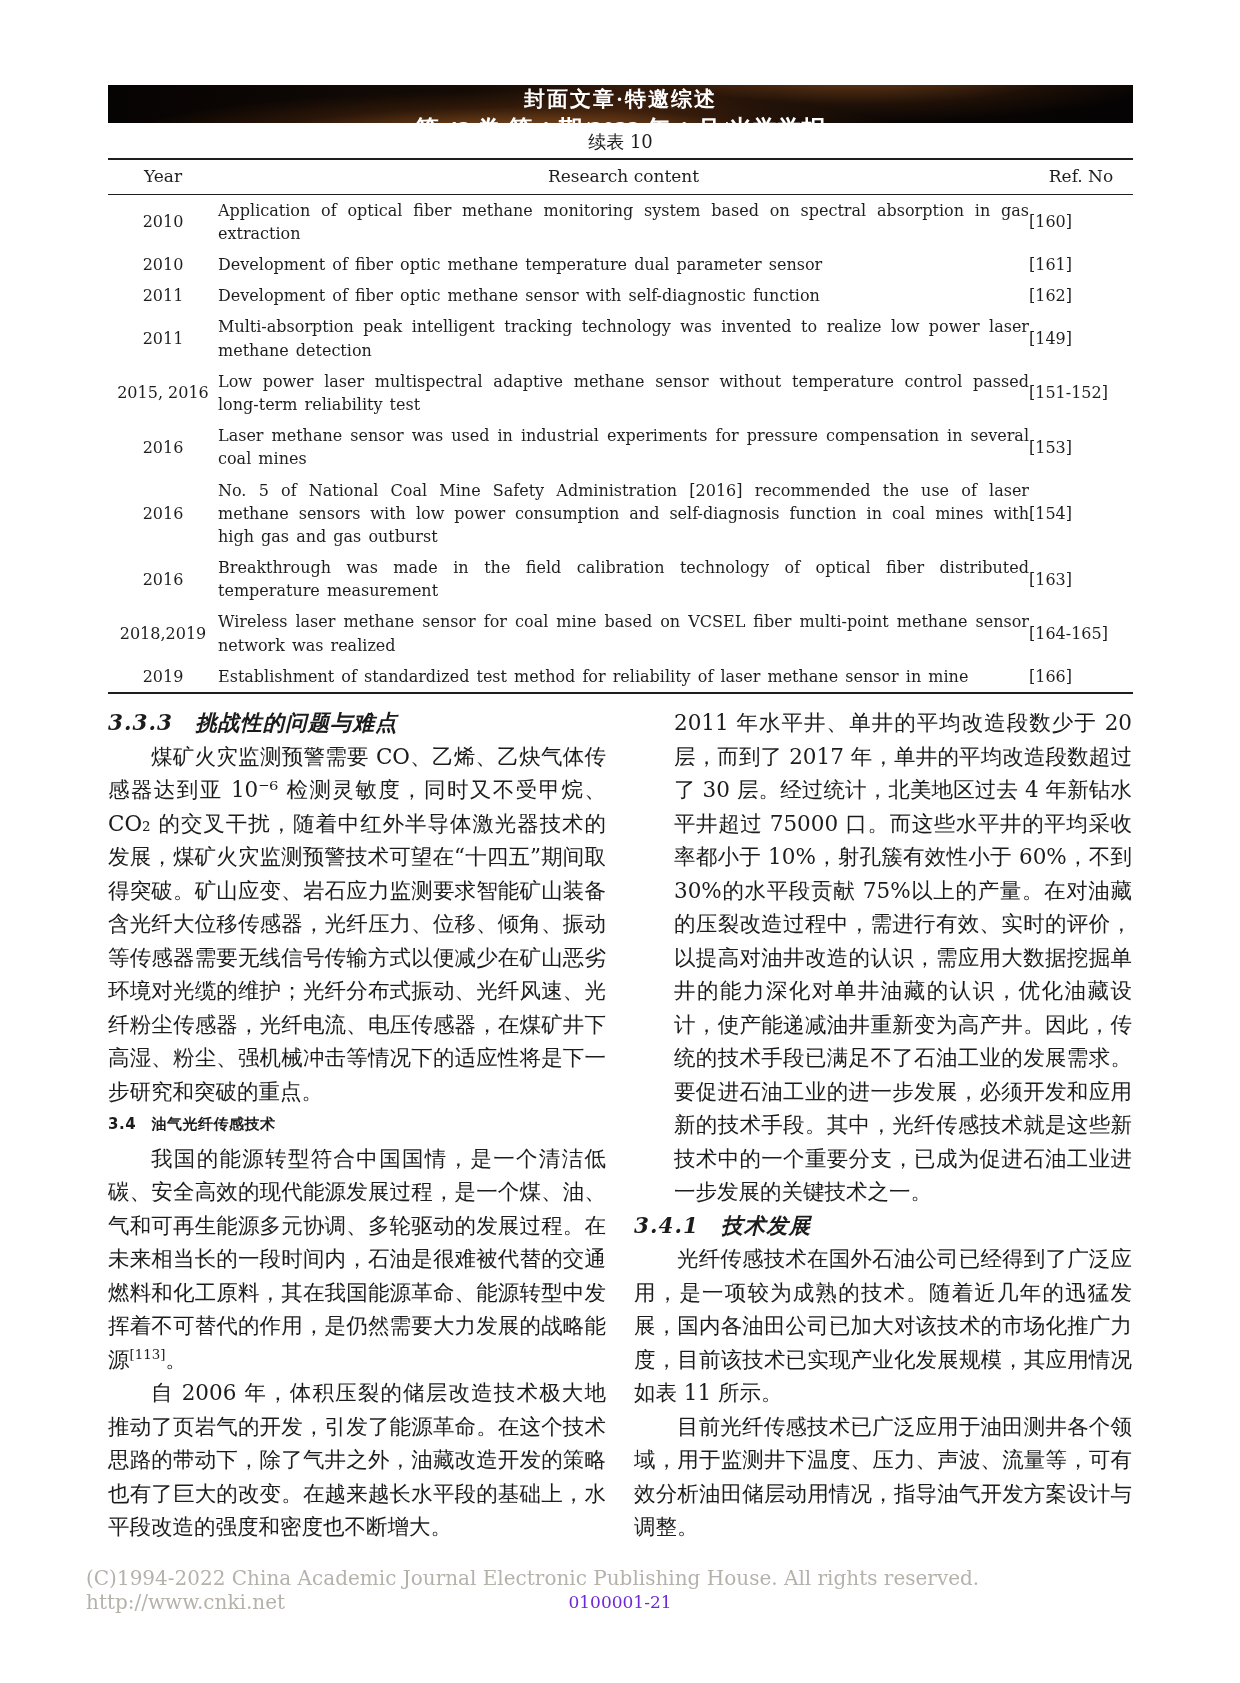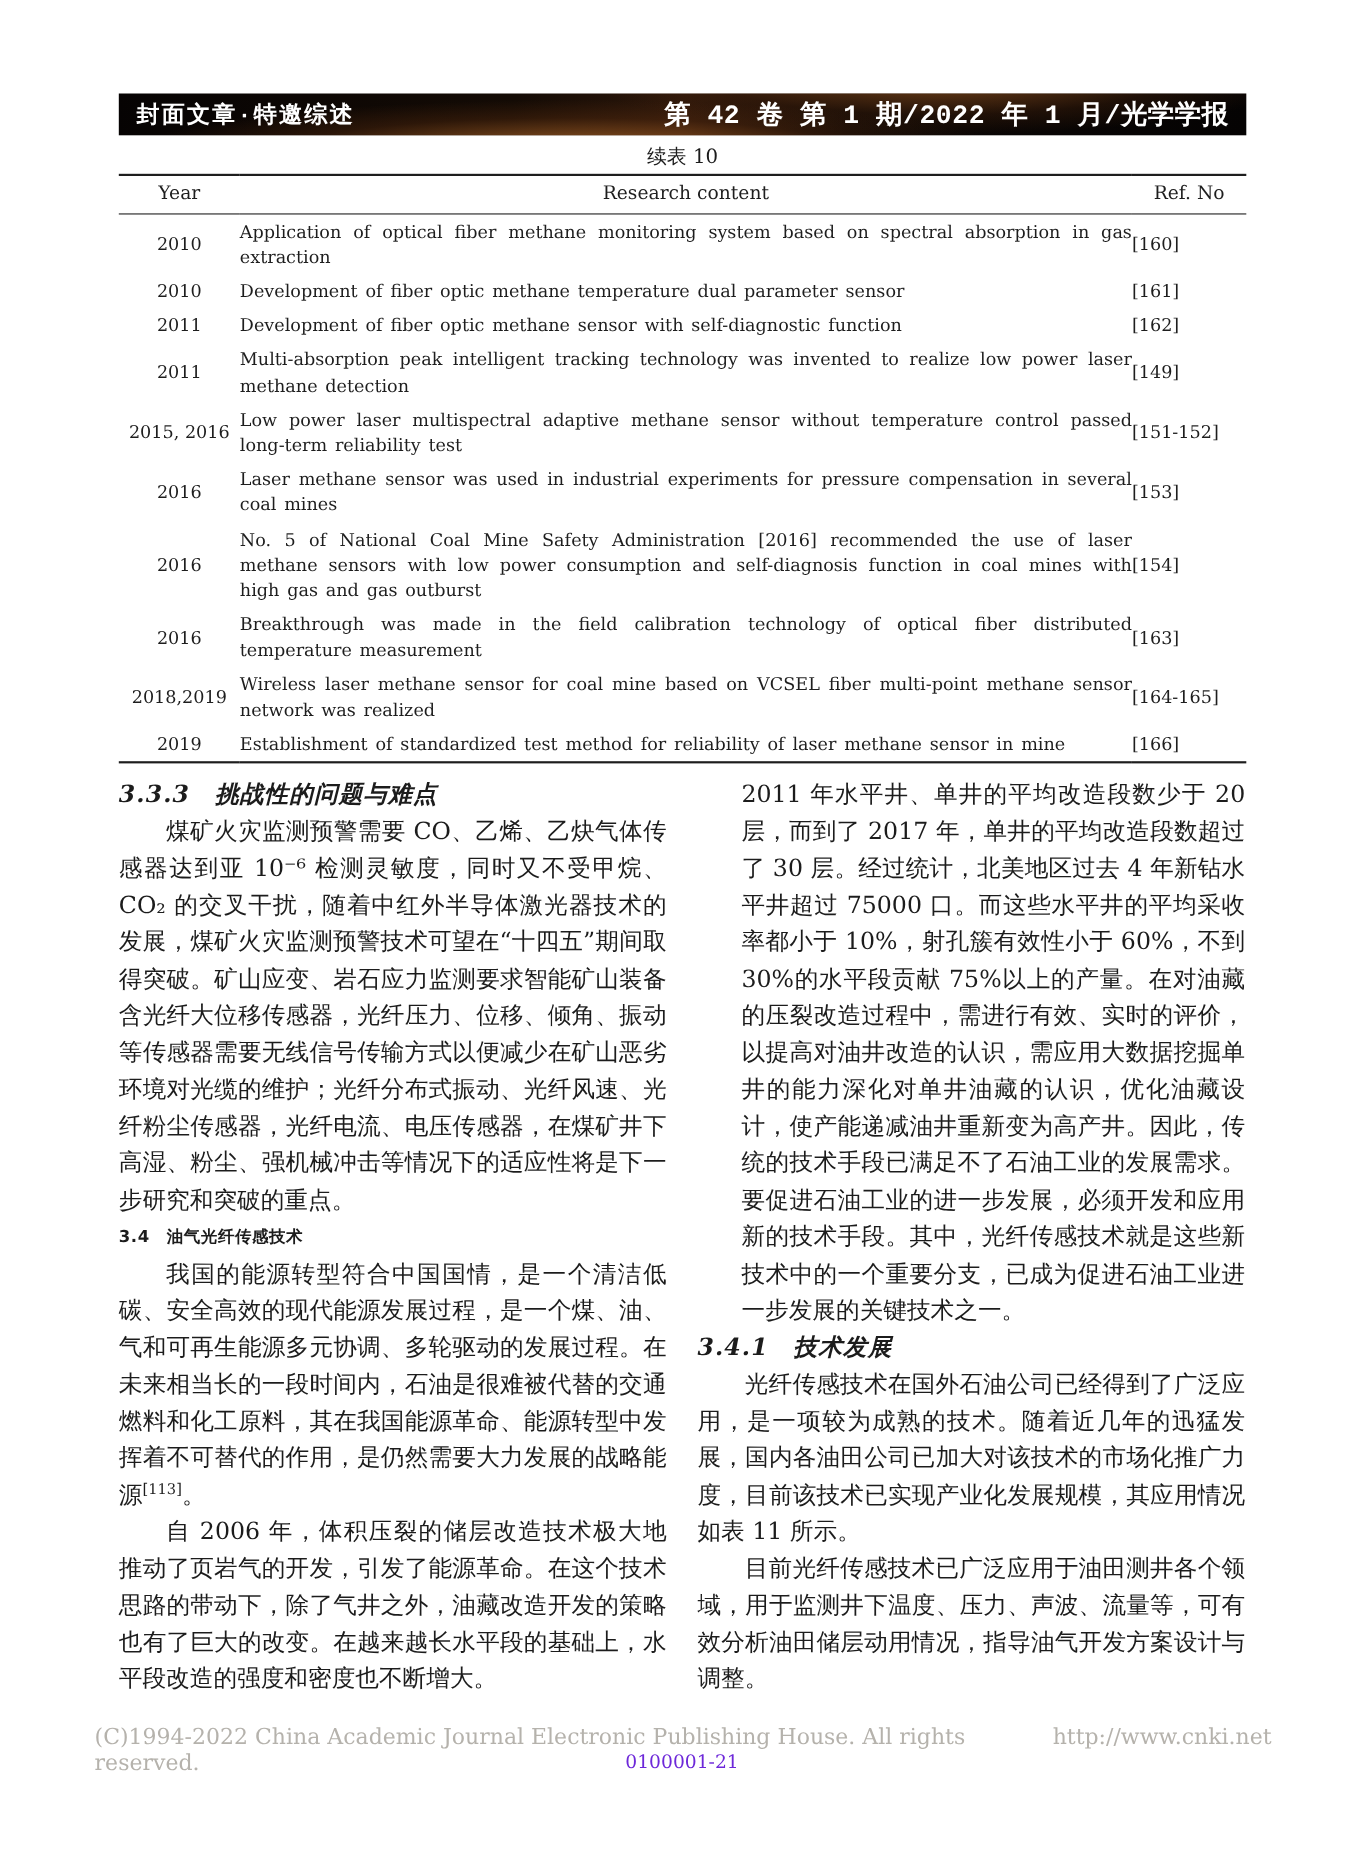--- a/index.html
+++ b/index.html
@@ -13,21 +13,22 @@
   
   .topbar {
     height:38px; box-sizing:border-box;
     display:flex; align-items:center; justify-content:space-between;
     padding:0 16px;
     color:#ffffff;
     background:
       radial-gradient(55% 170% at 40% 135%, rgba(193,115,45,0.75) 0%, rgba(96,48,16,0.35) 45%, rgba(0,0,0,0) 70%),
       radial-gradient(45% 190% at 73% -35%, rgba(176,100,38,0.65) 0%, rgba(84,42,14,0.30) 45%, rgba(0,0,0,0) 70%),
       linear-gradient(100deg, #060303 0%, #140b05 35%, #2d170a 50%, #0c0705 65%, #050303 100%);
-    font-family:Liberation Mono, monospace;
+    font-family:Liberation Serif, serif;
+    flex-direction:column;
   }
   .topbar .lbl-left  { font-size:21px; font-weight:bold; letter-spacing:2px; }
   .topbar .lbl-right { font-size:24px; font-weight:bold; letter-spacing:0.5px; }
 
   
   .tbl-caption { text-align:center; font-size:18px; margin:7px 0 4px; }
   table.research {
     width:100%; border-collapse:collapse;
     border-top:2.5px solid #1e1e1e; border-bottom:2.5px solid #1e1e1e;
     font-size:16px; line-height:1.45; color:#1e1e1e;
@@ -50,21 +51,21 @@
   .col p { margin:0; text-indent:2em; }
   .col p.noindent { text-indent:0;margin-left:40px; }
   .h-kai { font-style:italic; font-weight:bold; letter-spacing:1px; }
   .h-hei { font-family:"DejaVu Sans", sans-serif; font-weight:bold; font-size:15px; letter-spacing:0.5px; }
   sup.refmark { font-size:0.62em; line-height:0; }
 
   
   .footer-copy {
     position:absolute; left:86px; right:84px; top:1566px;
     display:flex; justify-content:space-between;
-    color:#b5b2ac; font-size:20px;
+    color:#b5b2ac; font-size:20px;flex-direction:column;
   }
   .footer-page {
     position:absolute; left:0; top:1592px; width:1240px;
     text-align:center; font-size:17px; color:#6d28d9;
   }
 </style>
 </head>
 <body>
 
 <div class="content">

